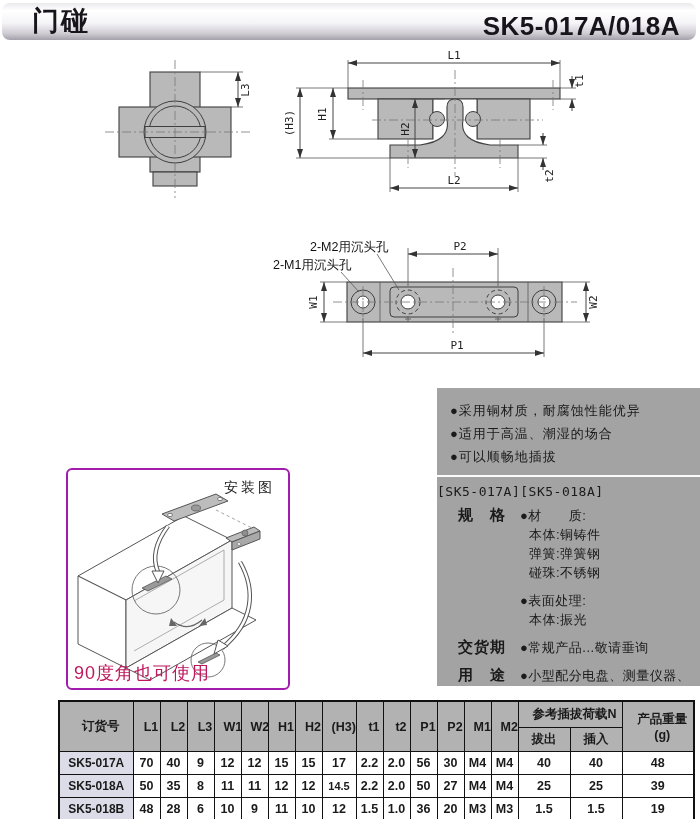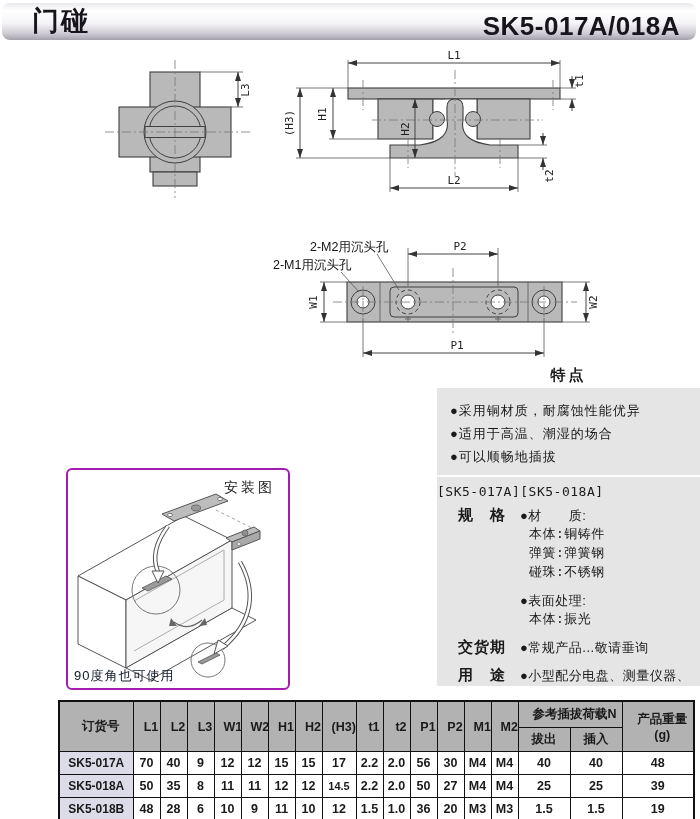--- a/index.html
+++ b/index.html
@@ -23,36 +23,36 @@
   .ext{stroke:#555;stroke-width:.8;fill:none;}
   .dim{stroke:#444;stroke-width:1;fill:none;}
   .dash{stroke:#3f3f3f;stroke-width:1;fill:none;stroke-dasharray:4 3;}
   .dimtxt{font-family:"DejaVu Sans Mono","Liberation Mono",monospace;font-size:11px;fill:#222;}
   .callout{font-size:12.5px;fill:#111;}
 
   
   .feat-title{position:absolute;left:437px;top:366px;width:263px;text-align:center;
     font-size:15px;font-weight:bold;letter-spacing:3px;}
   .features-panel{position:absolute;left:437px;top:388px;width:263px;height:298px;
-    background:#e5e5e5;box-sizing:border-box;font-size:13px;}
+    background:#a3a3a3;box-sizing:border-box;font-size:13px;}
   .bullets{padding:11px 6px 7px 13px;border-bottom:2px solid #fbfbfb;}
   .bullets div{line-height:23px;letter-spacing:1px;}
   .bracket-line{padding:7px 4px 3px 0;font-size:13px;letter-spacing:.5px;
     font-family:"DejaVu Sans Mono","Liberation Mono",monospace;}
   .spec-row{display:flex;margin-top:4px;}
   .spec-label{width:62px;margin-left:21px;flex:none;font-weight:bold;font-size:15px;letter-spacing:1px;}
   .spec-content{line-height:19px;letter-spacing:.5px;}
-  .spec-sub{padding-left:9px;font-family:Liberation Mono, monospace;}
+  .spec-sub{padding-left:9px;}
   .gap-top{margin-top:9px;}
 
   
   .install-box{position:absolute;left:66px;top:468px;width:224px;height:222px;box-sizing:border-box;
     border:2px solid #a21caf;border-radius:6px;background:#fff;}
   .install-title{position:absolute;right:13px;top:9px;font-size:14px;letter-spacing:3px;color:#222;}
-  .install-note{position:absolute;left:6px;bottom:3px;font-size:13px;letter-spacing:1px;color:#0f172a;}
+  .install-note{position:absolute;left:6px;bottom:3px;font-size:18px;letter-spacing:1px;color:#be185d;}
 
   
   .spec-table{position:absolute;left:58px;top:700px;width:637px;border-collapse:collapse;
     table-layout:fixed;border:2px solid #111;}
   .spec-table th,.spec-table td{border:1px solid #111;text-align:center;padding:0;overflow:hidden;}
   .spec-table th{background:#b2b2b2;font-size:12.5px;font-weight:bold;}
   .spec-table td{background:#fff;font-size:12.5px;font-weight:bold;height:22px;}
   .spec-table td.id-cell{background:#dcdce9;font-size:12px;}
   .hrow1 th{height:25px;padding-left:9px;}
   .hrow2 th{height:23px;}
@@ -207,21 +207,20 @@
     <line class="ext" x1="55" y1="90" x2="82" y2="90"></line>
     <line class="dim" x1="59" y1="50" x2="59" y2="90" marker-start="url(#tv-s)" marker-end="url(#tv-e)"></line>
     <text class="dimtxt" transform="rotate(-90 52,70)" x="52" y="70" text-anchor="middle">W1</text>
 
     <line class="ext" x1="297" y1="50" x2="325" y2="50"></line>
     <line class="ext" x1="297" y1="90" x2="325" y2="90"></line>
     <line class="dim" x1="321" y1="50" x2="321" y2="90" marker-start="url(#tv-s)" marker-end="url(#tv-e)"></line>
     <text class="dimtxt" transform="rotate(-90 332,70)" x="332" y="70" text-anchor="middle">W2</text>
   </svg>
 
-  <div class="feat-title">特点</div>
   <div class="features-panel">
     <div class="bullets">
       <div>●采用铜材质，耐腐蚀性能优异</div>
       <div>●适用于高温、潮湿的场合</div>
       <div>●可以顺畅地插拔</div>
     </div>
     <div class="bracket-line">[SK5-017A][SK5-018A]</div>
     <div class="spec-row">
       <div class="spec-label">规　格</div>
       <div class="spec-content">

